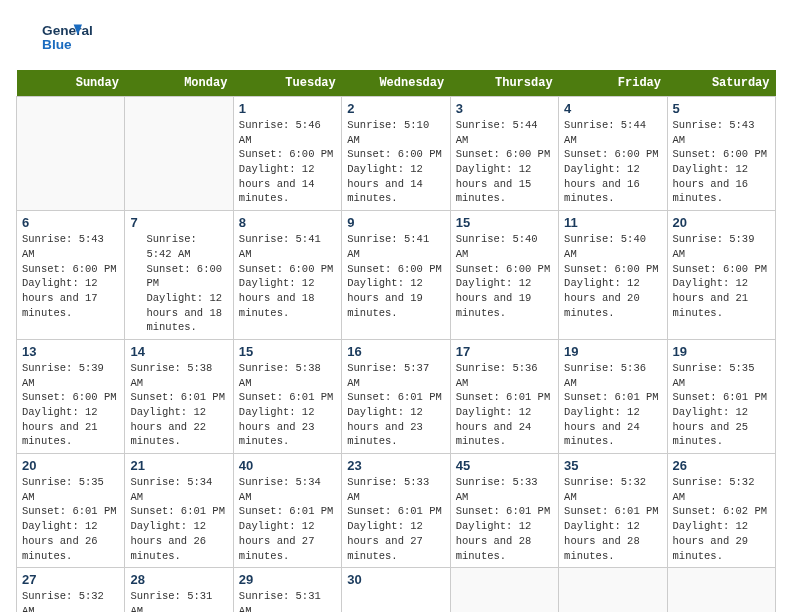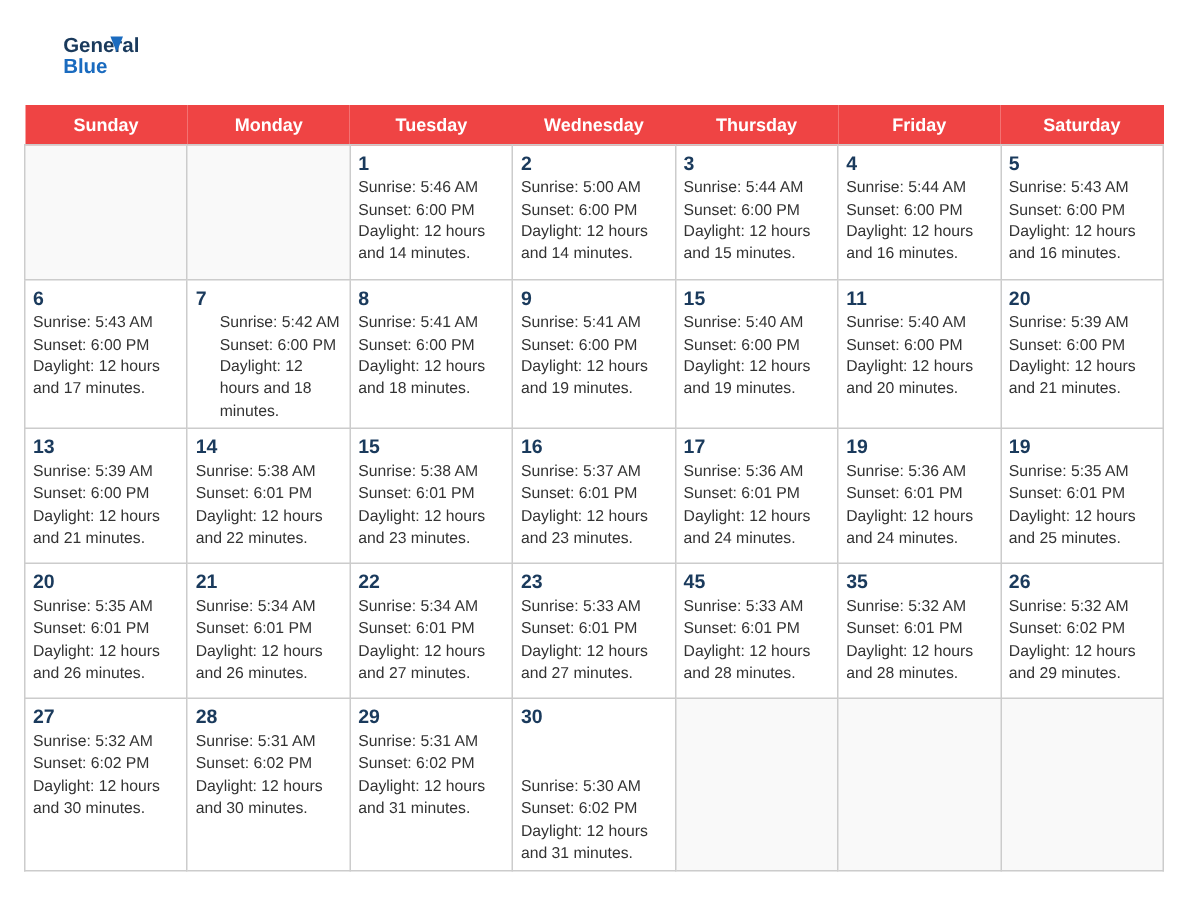--- a/index.html
+++ b/index.html
@@ -36,45 +36,47 @@
     .location-title {
       font-size: 15px;
       color: #333;
     }
     table {
       width: 100%;
       border-collapse: collapse;
       font-size: 11px;
     }
     .day-header {
-      background-color: #ef4444;
+      background-color: #4d7c0f;
       color: #fff;
-      text-align: center;
+      text-align: right;
       padding: 6px 6px;
       font-size: 12px;
       font-weight: bold;
+      font-family: Liberation Mono, monospace;
     }
     td {
       border: 1px solid #ccc;
       vertical-align: top;
       padding: 4px 5px;
       min-height: 80px;
       width: calc(100% / 7);
     }
     .day-num {
       font-size: 13px;
       font-weight: bold;
       color: #1a3a5c;
       display: block;
       margin-bottom: 2px;
     }
     .day-detail {
       color: #333;
       font-size: 10.5px;
       line-height: 1.4;
+      font-family: Liberation Mono, monospace;
     }
     tr.week-row td {
       height: 90px;
     }
     .empty-cell {
       background: #f9f9f9;
     }
   </style>
 </head>
 <body>
@@ -110,21 +112,21 @@
         <td class="empty-cell"></td>
         <td class="empty-cell"></td>
         <td>
           <span class="day-num">1</span>
           <div class="day-detail" style="white-space: pre-line;">Sunrise: 5:46 AM
 Sunset: 6:00 PM
 Daylight: 12 hours and 14 minutes.</div>
         </td>
         <td>
           <span class="day-num">2</span>
-          <div class="day-detail" style="white-space: pre-line;">Sunrise: 5:00 AM
+          <div class="day-detail" style="white-space: pre-line;">Sunrise: 5:10 AM
 Sunset: 6:00 PM
 Daylight: 12 hours and 14 minutes.</div>
         </td>
         <td>
           <span class="day-num">3</span>
           <div class="day-detail" style="white-space: pre-line;">Sunrise: 5:44 AM
 Sunset: 6:00 PM
 Daylight: 12 hours and 15 minutes.</div>
         </td>
         <td>
@@ -235,21 +237,21 @@
 Sunset: 6:01 PM
 Daylight: 12 hours and 26 minutes.</div>
         </td>
         <td>
           <span class="day-num">21</span>
           <div class="day-detail" style="white-space: pre-line;">Sunrise: 5:34 AM
 Sunset: 6:01 PM
 Daylight: 12 hours and 26 minutes.</div>
         </td>
         <td>
-          <span class="day-num">22</span>
+          <span class="day-num">40</span>
           <div class="day-detail" style="white-space: pre-line;">Sunrise: 5:34 AM
 Sunset: 6:01 PM
 Daylight: 12 hours and 27 minutes.</div>
         </td>
         <td>
           <span class="day-num">23</span>
           <div class="day-detail" style="white-space: pre-line;">Sunrise: 5:33 AM
 Sunset: 6:01 PM
 Daylight: 12 hours and 27 minutes.</div>
         </td>

